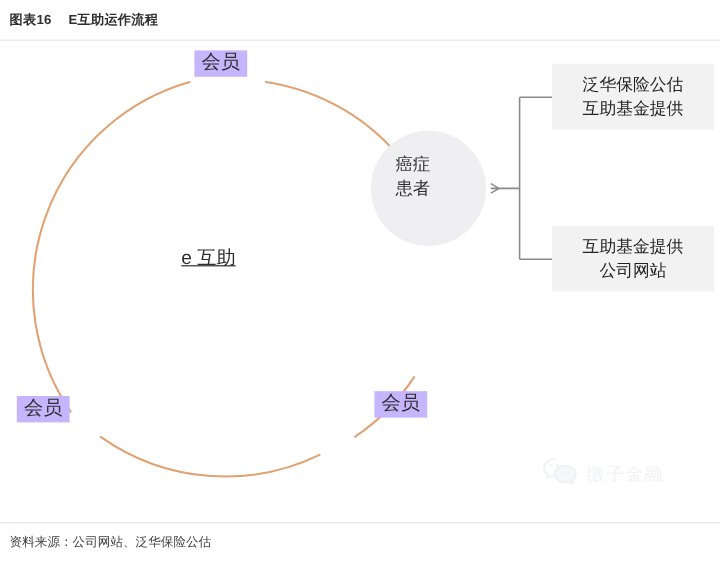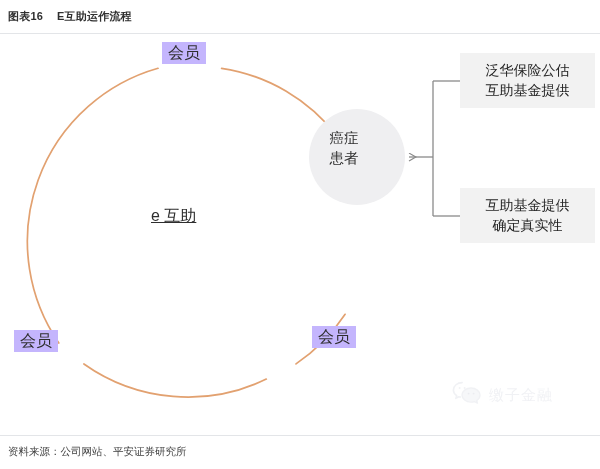--- a/index.html
+++ b/index.html
@@ -192,34 +192,34 @@
   <div class="infobox" id="box-appraisal">
     <div class="lbl lbl-box" style="position:static;">
       <div>泛华保险公估</div>
       <div>互助基金提供</div>
     </div>
   </div>
 
   <div class="infobox" id="box-fund">
     <div class="lbl lbl-box" style="position:static;">
       <div>互助基金提供</div>
-      <div>确定真实性</div>
+      <div>公司网站</div>
     </div>
   </div>
 
   <div class="watermark">
     <span>
       <svg width="30" height="24" viewBox="0 0 30 24" xmlns="http://www.w3.org/2000/svg">
         <path d="M10.2 1.6C5.3 1.6 1.4 4.9 1.4 9c0 2.3 1.3 4.4 3.3 5.7l-0.9 2.7 3.1-1.6c0.5 0.1 1 0.2 1.5 0.2" fill="none" stroke="#E2E4EA" stroke-width="1.6" stroke-linecap="round" stroke-linejoin="round"></path>
         <circle cx="7.6" cy="7.0" r="1.0" fill="#E2E4EA"></circle>
         <circle cx="12.6" cy="7.0" r="1.0" fill="#E2E4EA"></circle>
         <path d="M19.0 7.0c5.0 0 9.0 3.2 9.0 7.1 0 2.2-1.3 4.2-3.3 5.5l0.8 2.5-2.9-1.5c-1.1 0.3-2.3 0.5-3.6 0.5-5.0 0-9.0-3.2-9.0-7.0S14.0 7.0 19.0 7.0z" fill="#EFF0F4" stroke="#E2E4EA" stroke-width="1.4" stroke-linejoin="round"></path>
         <circle cx="16.6" cy="12.6" r="0.95" fill="#D9DBE3"></circle>
         <circle cx="21.6" cy="12.6" r="0.95" fill="#D9DBE3"></circle>
       </svg>
     </span>
     <span class="wm-text">缴子金融</span>
   </div>
 
   <div class="rule rule-bottom"></div>
-  <div class="fig-source">资料来源：公司网站、平安证券研究所</div>
+  <div class="fig-source">资料来源：公司网站、泛华保险公估</div>
 
 </div>
 
 </body></html>

